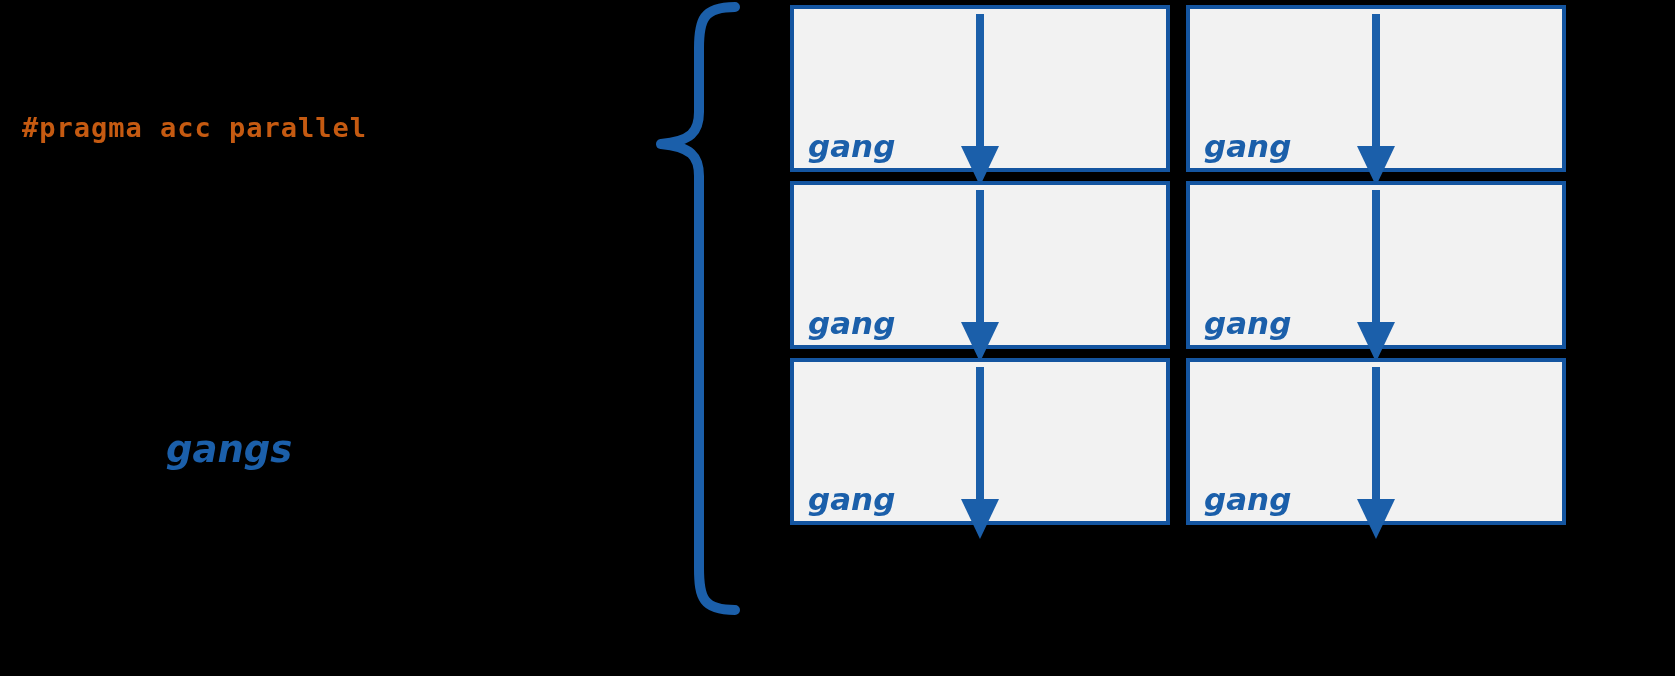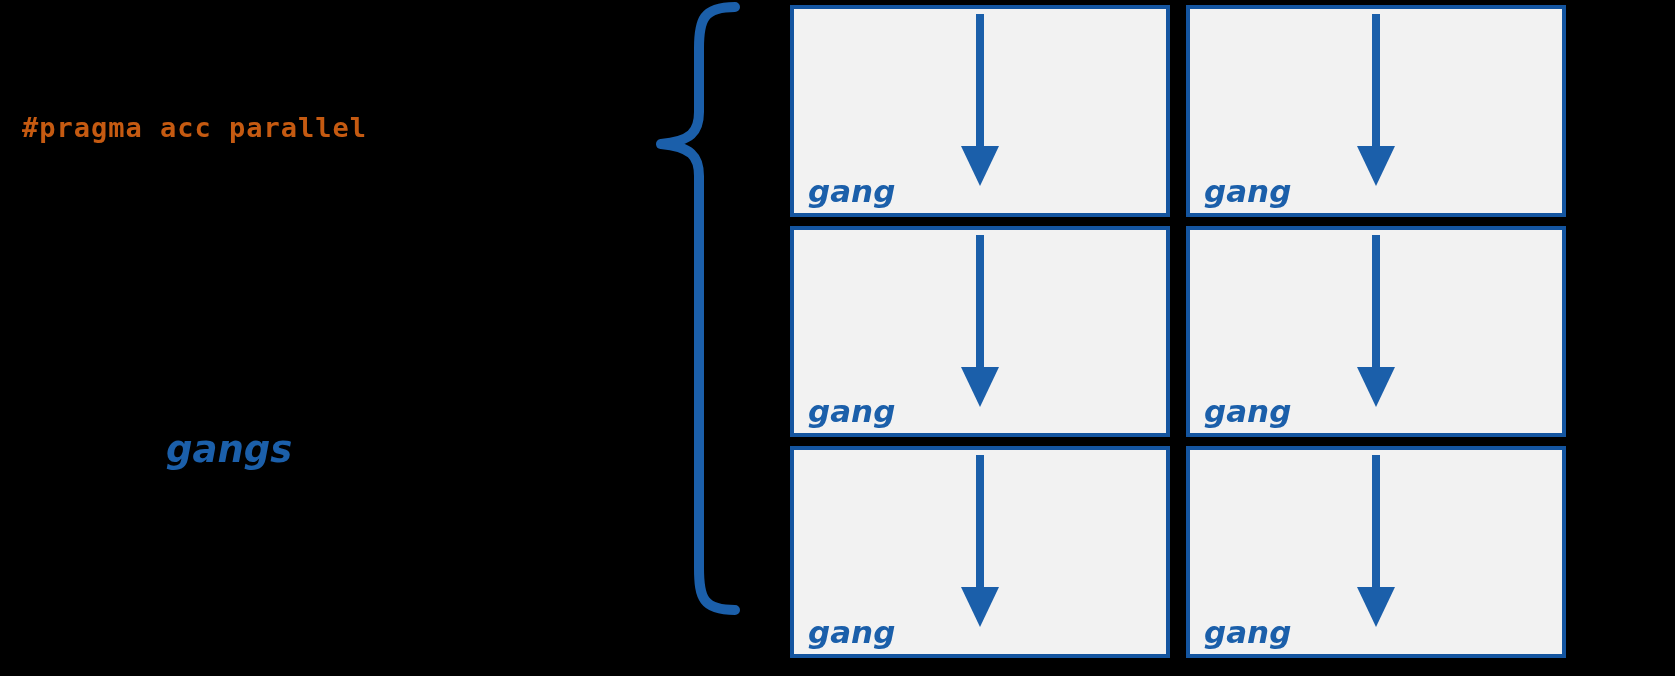--- a/index.html
+++ b/index.html
@@ -31,21 +31,21 @@
     font-size:37px;
   }
   .kw-parallel{left:182px;top:272px;}
   .kw-gangs{left:166px;top:428px;}
   .brace{
     position:absolute;left:645px;top:0px;width:105px;height:618px;
   }
   .brace svg{display:block;width:100%;height:100%;}
   .grid{
     position:absolute;left:790px;top:5px;
-    width:776px;height:653px;
+    width:776px;height:520px;
     display:grid;
     grid-template-columns:1fr 1fr;
     grid-template-rows:1fr 1fr 1fr;
     column-gap:16px;row-gap:9px;
   }
   .cell{
     position:relative;
     background:var(--cell_bg);
     border:4px solid var(--cell_border);
     box-sizing:border-box;

